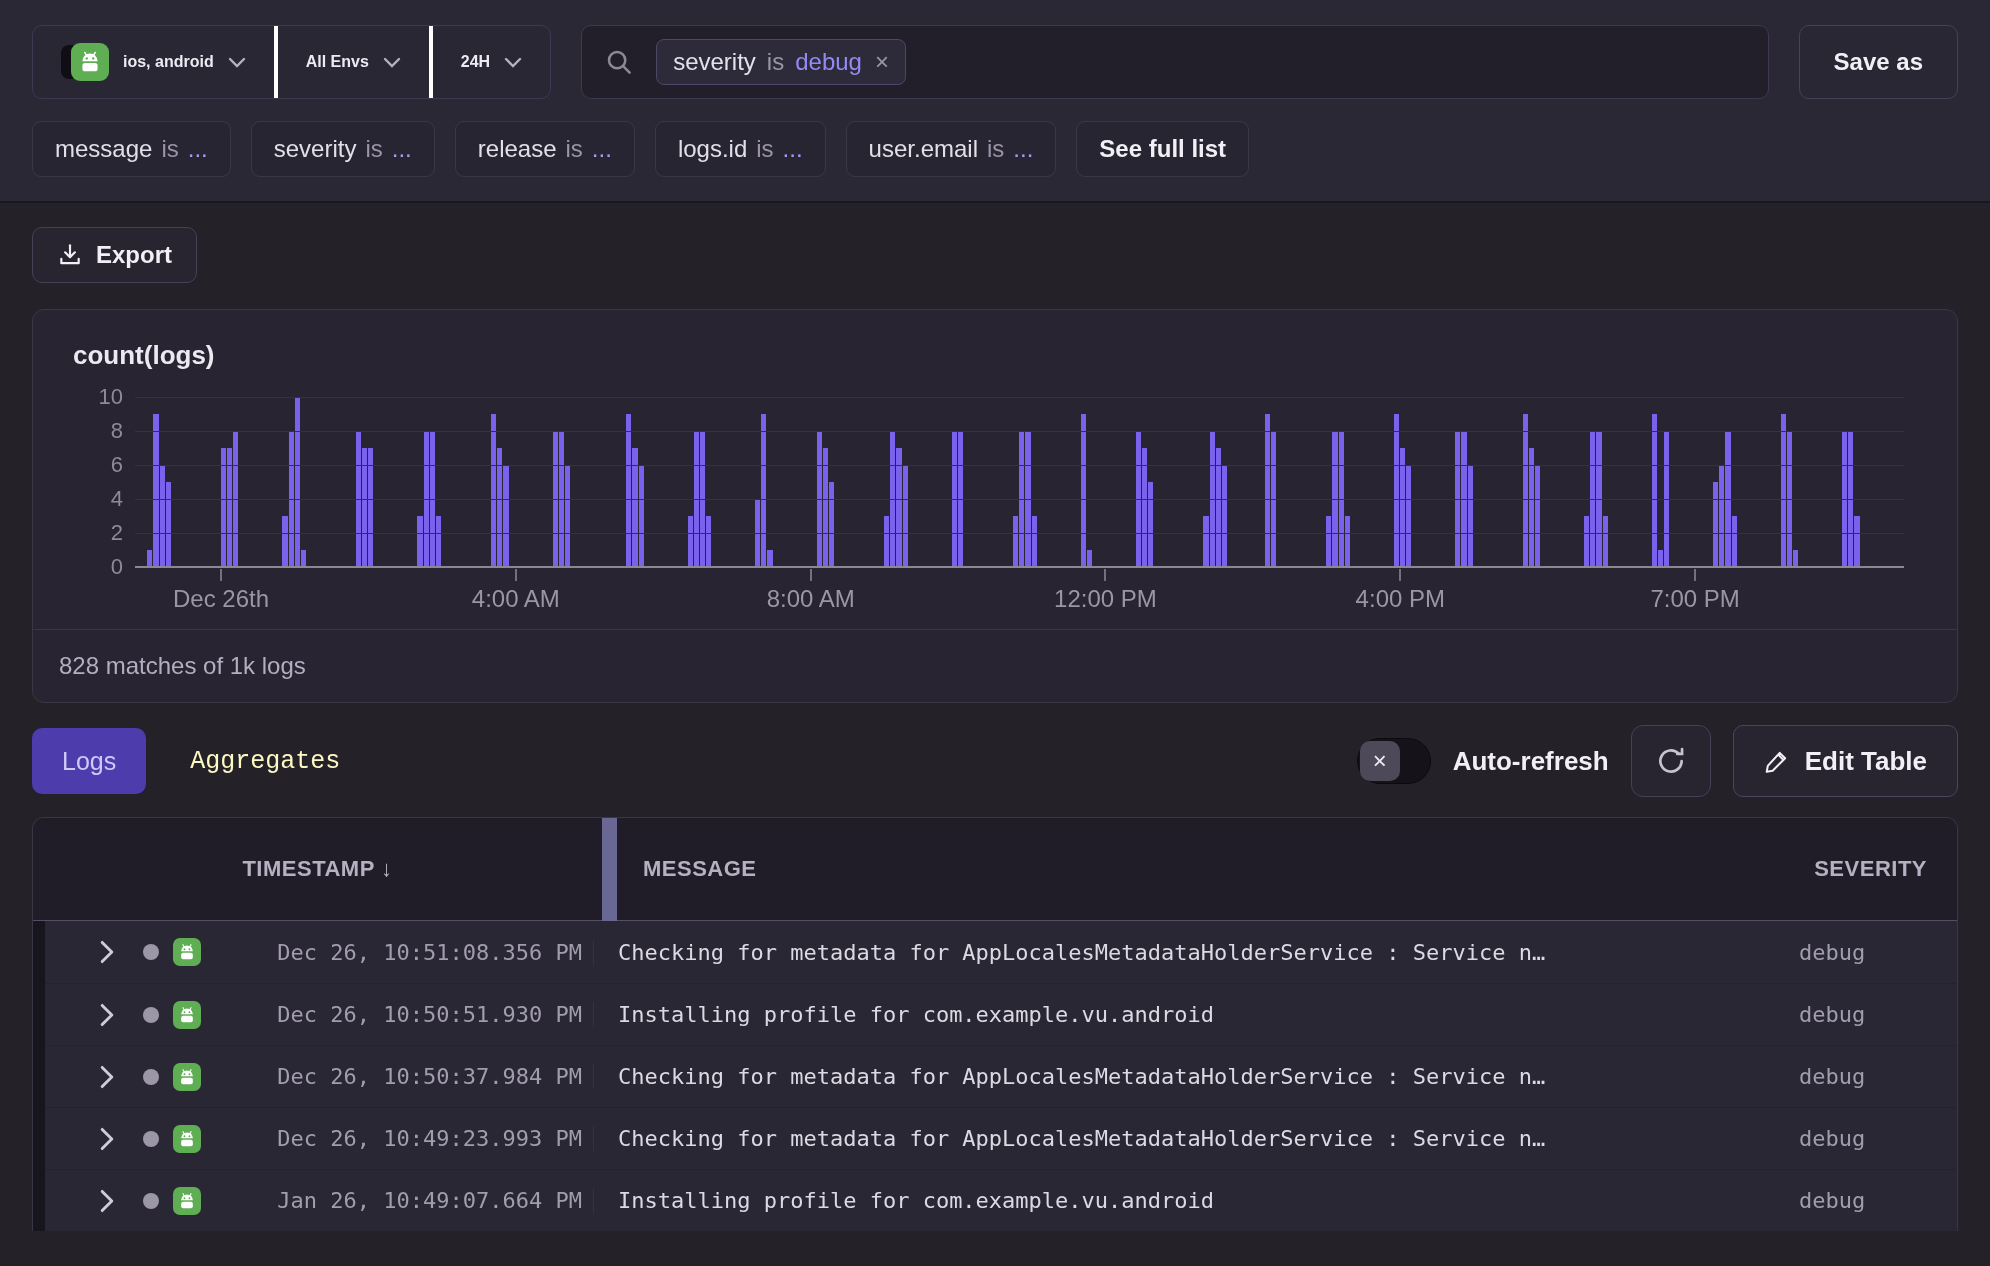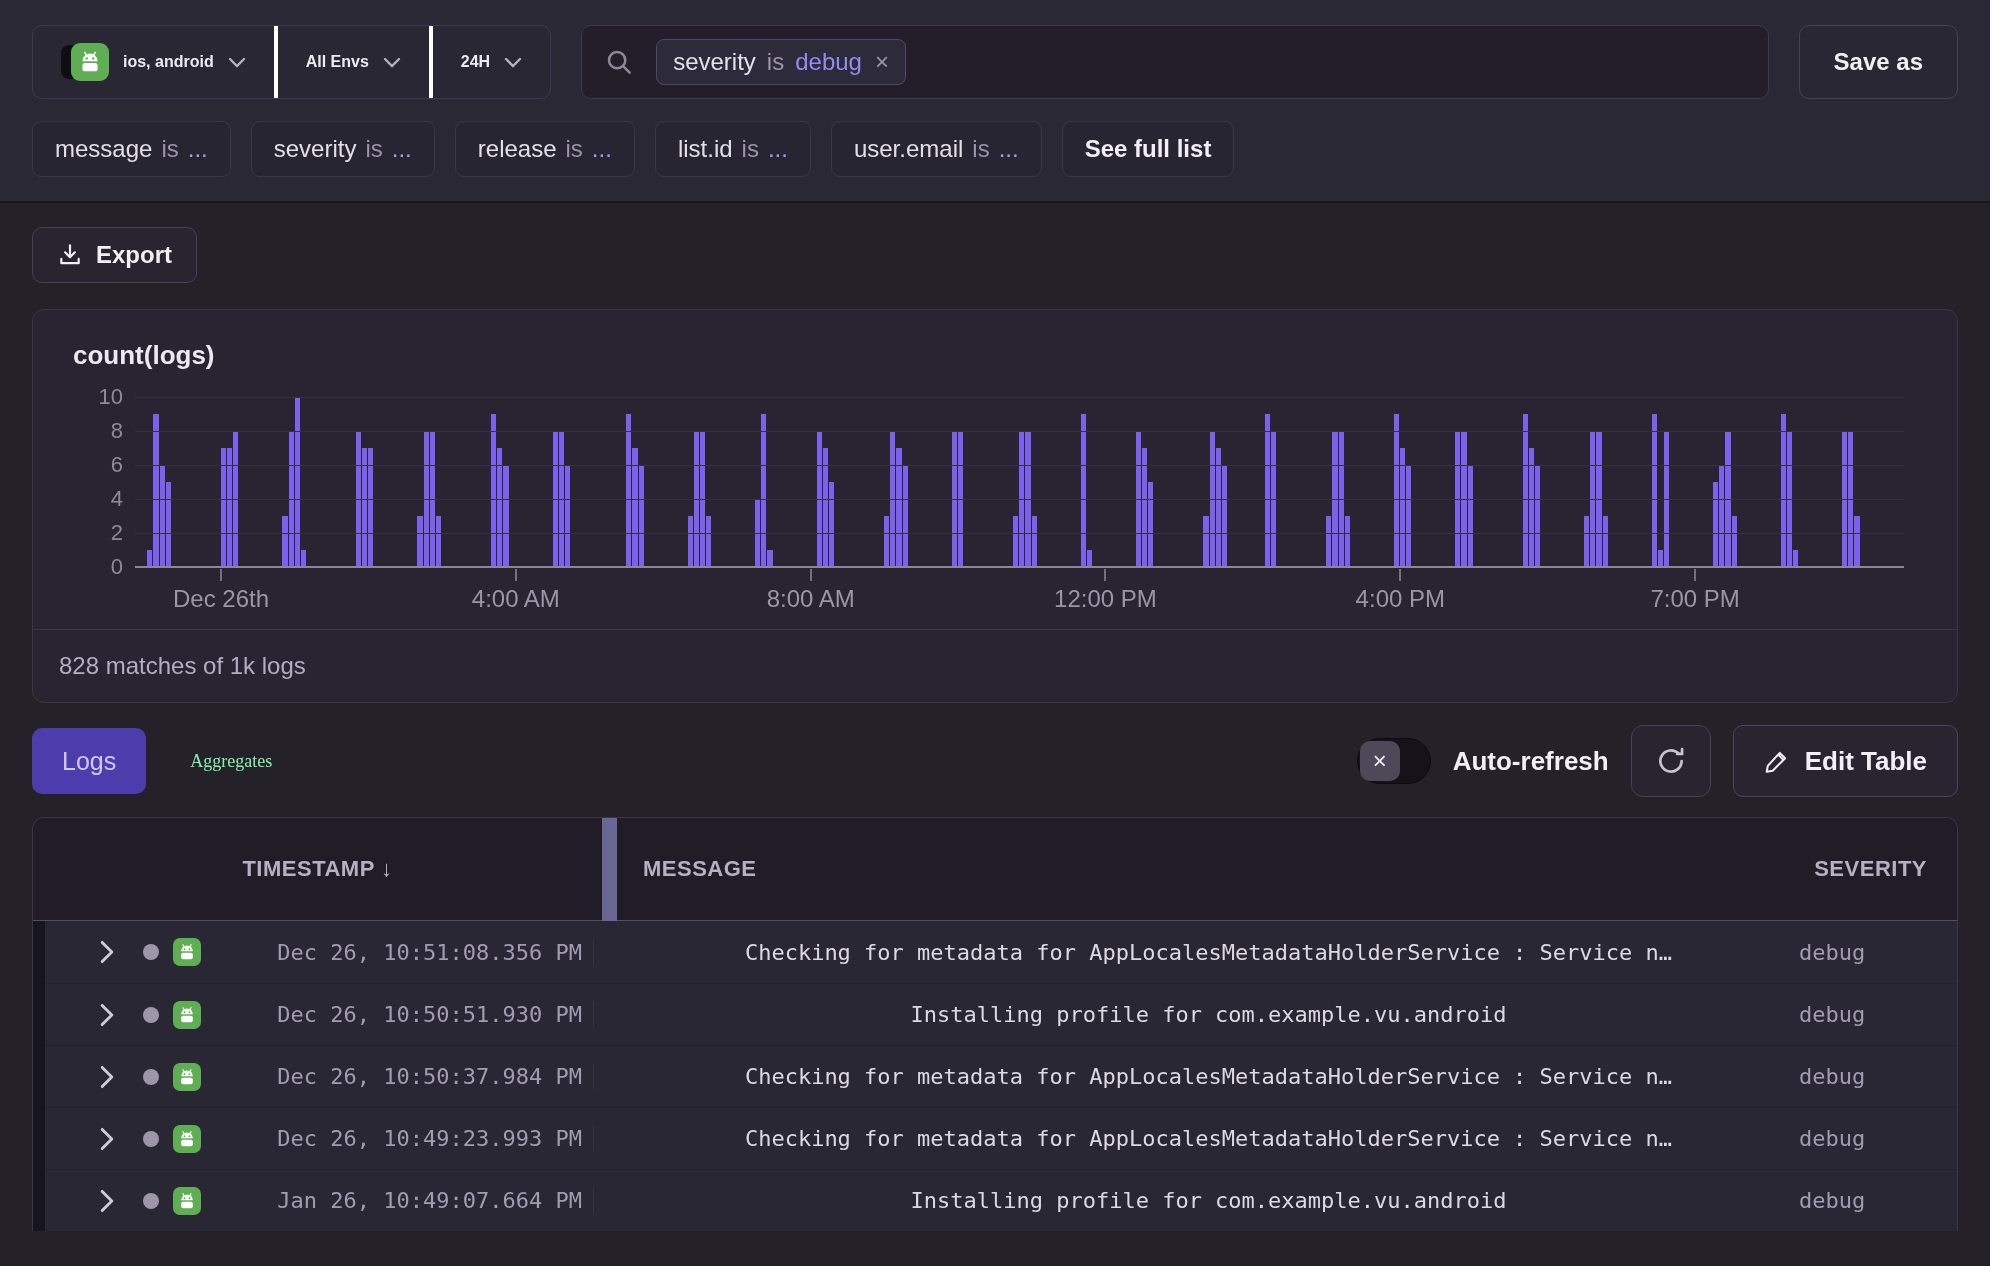--- a/index.html
+++ b/index.html
@@ -107,22 +107,22 @@
   .x-lab { position:absolute; top:18px; transform:translateX(-50%);
            font-size:24px; color:#9b96a6; white-space:nowrap; }
   .matches-bar { border-top:1px solid #3a3646; padding:22px 26px; font-size:24px; color:#b3aec0; }
   
   .results-bar { display:flex; align-items:center; margin-top:22px; }
   .tab-logs {
     height:66px; padding:0 30px; background:#4d3cab; border:none; border-radius:10px;
     color:#d2c7fb; font-size:25px; font-family:inherit; cursor:pointer;
   }
   .tab-agg {
-    margin-left:38px; background:none; border:none; color:#86efac;
-    font-size:18px; font-family:Liberation Serif, serif; cursor:pointer;
+    margin-left:38px; background:none; border:none; color:#fef9c3;
+    font-size:25px; font-family:Liberation Mono, monospace; cursor:pointer;
   }
   .right-tools { margin-left:auto; display:flex; align-items:center; gap:22px; }
   .toggle {
     position:relative; width:74px; height:46px; background:#15121a;
     border-radius:23px; border:1px solid #0c0a10; cursor:pointer; flex-shrink:0;
   }
   .knob {
     position:absolute; left:2px; top:2px; width:40px; height:40px;
     background:#4e4959; border-radius:10px;
     display:flex; align-items:center; justify-content:center;
@@ -156,22 +156,22 @@
   .tbody { position:relative; }
   .left-strip { position:absolute; left:0; top:0; bottom:0; width:12px; background:#17151d; z-index:2; }
   .trow { display:flex; align-items:center; height:62px; cursor:pointer;
           font-family:"DejaVu Sans Mono", monospace; font-size:22px; }
   .trow + .trow { border-top:1px solid #242130; }
   .cell-chevron { margin-left:66px; display:flex; color:#cfccd8; }
   .row-dot { margin-left:28px; width:16px; height:16px; border-radius:50%; background:#9c97a6; flex-shrink:0; }
   .row-android { margin-left:14px; width:28px; height:28px; background:#5fae53; border-radius:7px;
                  display:flex; align-items:center; justify-content:center; flex-shrink:0; }
   .cell-ts { width:385px; flex-shrink:0; text-align:right; padding-right:4px; color:#a29caf; white-space:nowrap; }
-  .cell-msg { flex:1; margin-left:7px; border-left:1px solid #363243; padding-left:46px;
-              color:#dcd9e4; white-space:nowrap; overflow:hidden;text-align:center; }
+  .cell-msg { flex:1; margin-left:7px; border-left:1px solid #363243; padding-left:24px;
+              color:#dcd9e4; white-space:nowrap; overflow:hidden; }
   .cell-sev { width:180px; flex-shrink:0; padding-left:22px; color:#a29caf; }
   svg { display:block; }
 </style>
 </head>
 <body>
 
 <header class="topbar">
   <div class="topbar-row1">
     <div class="seg-control">
       <button class="seg">
@@ -234,21 +234,21 @@
     <span class="f">severity</span>
     <span class="op">is</span>
     <span class="v">...</span>
   </button>
       <button class="sugg-chip">
     <span class="f">release</span>
     <span class="op">is</span>
     <span class="v">...</span>
   </button>
       <button class="sugg-chip">
-    <span class="f">list.id</span>
+    <span class="f">logs.id</span>
     <span class="op">is</span>
     <span class="v">...</span>
   </button>
       <button class="sugg-chip">
     <span class="f">user.email</span>
     <span class="op">is</span>
     <span class="v">...</span>
   </button>
       <button class="see-full">See full list</button>
   </div>

